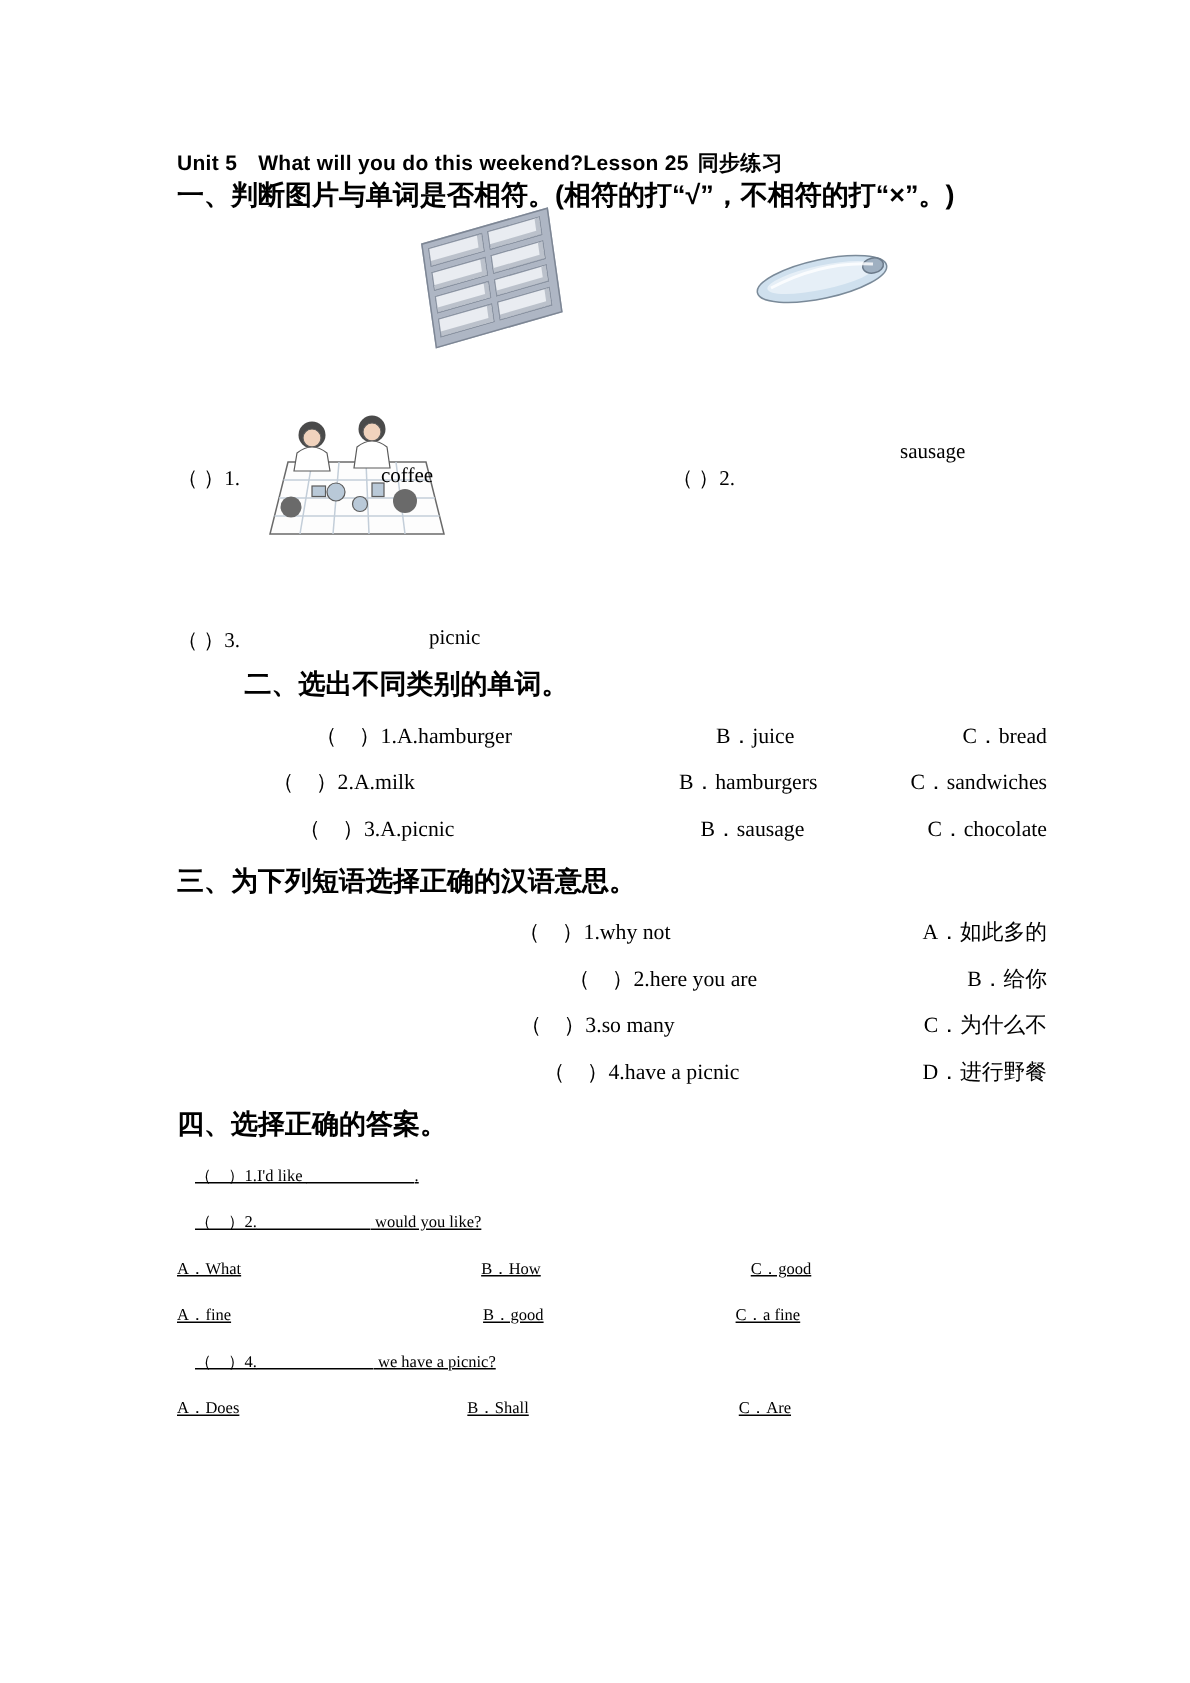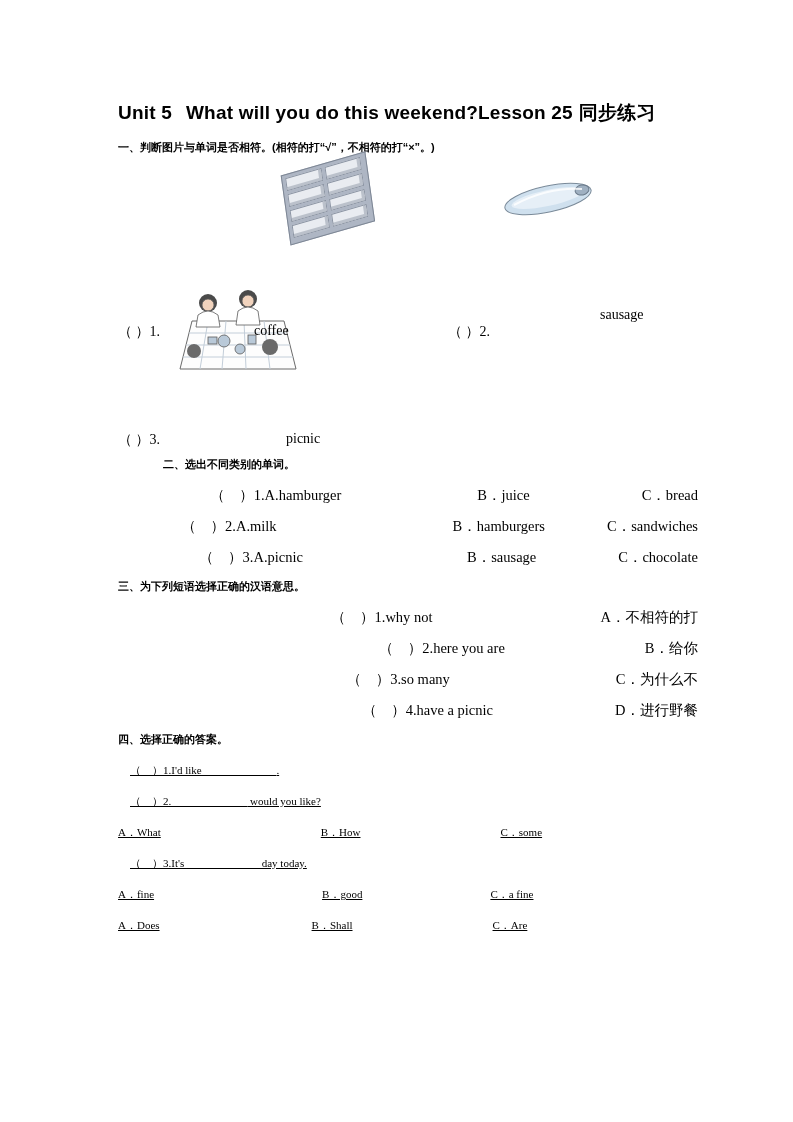--- a/index.html
+++ b/index.html
@@ -23,32 +23,31 @@
   }
   .content {
     position: absolute;
     left: 118px;
     top: 100px;
     width: 580px;
   }
   .doc-title {
     font-family: "Liberation Sans", sans-serif;
     font-weight: bold;
-    font-size: 19px;
+    font-size: 14px;
     letter-spacing: 0.2px;
-    margin-bottom: 14px;
     white-space: nowrap;
   }
   .doc-title .sp1 { display: inline-block; width: 14px; }
   .doc-title .sp2 { display: inline-block; width: 6px; }
 
   .section-head {
     font-family: "Liberation Sans", sans-serif;
     font-weight: bold;
-    font-size: 11px;
+    font-size: 18px;
     margin: 0 0 8px 0;
   }
   .section-head.cn {
     font-family: "Liberation Sans", sans-serif;
   }
 
   
   .sec1 {
     position: relative;
     height: 290px;
@@ -215,36 +214,36 @@
     <div class="choice-line"><span style="display:inline-block;width:12px;"></span><span>（    ）1.</span><span>A.hamburger</span><span style="display:inline-block;width:136px;"></span><span>B．juice</span><span style="display:inline-block;width:112px;"></span><span>C．bread</span></div>
 
     <div class="choice-line"><span style="display:inline-block;width:12px;"></span><span>（    ）2.</span><span>A.milk</span><span style="display:inline-block;width:176px;"></span><span>B．hamburgers</span><span style="display:inline-block;width:62px;"></span><span>C．sandwiches</span></div>
 
     <div class="choice-line"><span style="display:inline-block;width:12px;"></span><span>（    ）3.</span><span>A.picnic</span><span style="display:inline-block;width:164px;"></span><span>B．sausage</span><span style="display:inline-block;width:82px;"></span><span>C．chocolate</span></div>
 
     <div class="small-gap"></div>
 
     <div class="section-head cn">三、为下列短语选择正确的汉语意思。</div>
 
-    <div class="choice-line"><span style="display:inline-block;width:12px;"></span><span>（    ）1.</span><span>why not</span><span style="display:inline-block;width:168px;"></span><span>A．不相符的打</span></div>
+    <div class="choice-line"><span style="display:inline-block;width:12px;"></span><span>（    ）1.</span><span>why not</span><span style="display:inline-block;width:168px;"></span><span>A．如此多的</span></div>
 
     <div class="choice-line"><span style="display:inline-block;width:12px;"></span><span>（    ）2.</span><span>here you are</span><span style="display:inline-block;width:140px;"></span><span>B．给你</span></div>
 
     <div class="choice-line"><span style="display:inline-block;width:12px;"></span><span>（    ）3.</span><span>so many</span><span style="display:inline-block;width:166px;"></span><span>C．为什么不</span></div>
 
     <div class="choice-line"><span style="display:inline-block;width:12px;"></span><span>（    ）4.</span><span>have a picnic</span><span style="display:inline-block;width:122px;"></span><span>D．进行野餐</span></div>
 
     <div class="small-gap"></div>
 
     <div class="section-head cn">四、选择正确的答案。</div>
 
     <div class="ans-line"><span style="display:inline-block;width:12px;"></span><span>（    ）1.I'd like </span><span class="blank" style="width:72px;"></span><span>.</span></div>
 
     <div class="ans-line"><span style="display:inline-block;width:12px;"></span><span>（    ）2.</span><span class="blank" style="width:76px;"></span><span> would you like?</span></div>
-    <div class="ans-line"><span>A．What</span><span style="display:inline-block;width:160px;"></span><span>B．How</span><span style="display:inline-block;width:140px;"></span><span>C．some</span></div>
-
-    <div class="ans-line"><span style="display:inline-block;width:12px;"></span><span>（    ）3.It's </span><span class="blank" style="width:72px;"></span><span> day today.</span></div>
+    <div class="ans-line"><span>A．What</span><span style="display:inline-block;width:160px;"></span><span>B．How</span><span style="display:inline-block;width:140px;"></span><span>C．good</span></div>
+
     <div class="ans-line"><span>A．fine</span><span style="display:inline-block;width:168px;"></span><span>B．good</span><span style="display:inline-block;width:128px;"></span><span>C．a fine</span></div>
 
+    <div class="ans-line"><span style="display:inline-block;width:12px;"></span><span>（    ）4.</span><span class="blank" style="width:78px;"></span><span> we have a picnic?</span></div>
     <div class="ans-line"><span>A．Does</span><span style="display:inline-block;width:152px;"></span><span>B．Shall</span><span style="display:inline-block;width:140px;"></span><span>C．Are</span></div>
 
   </div>
 </div>
 
 </body></html>

